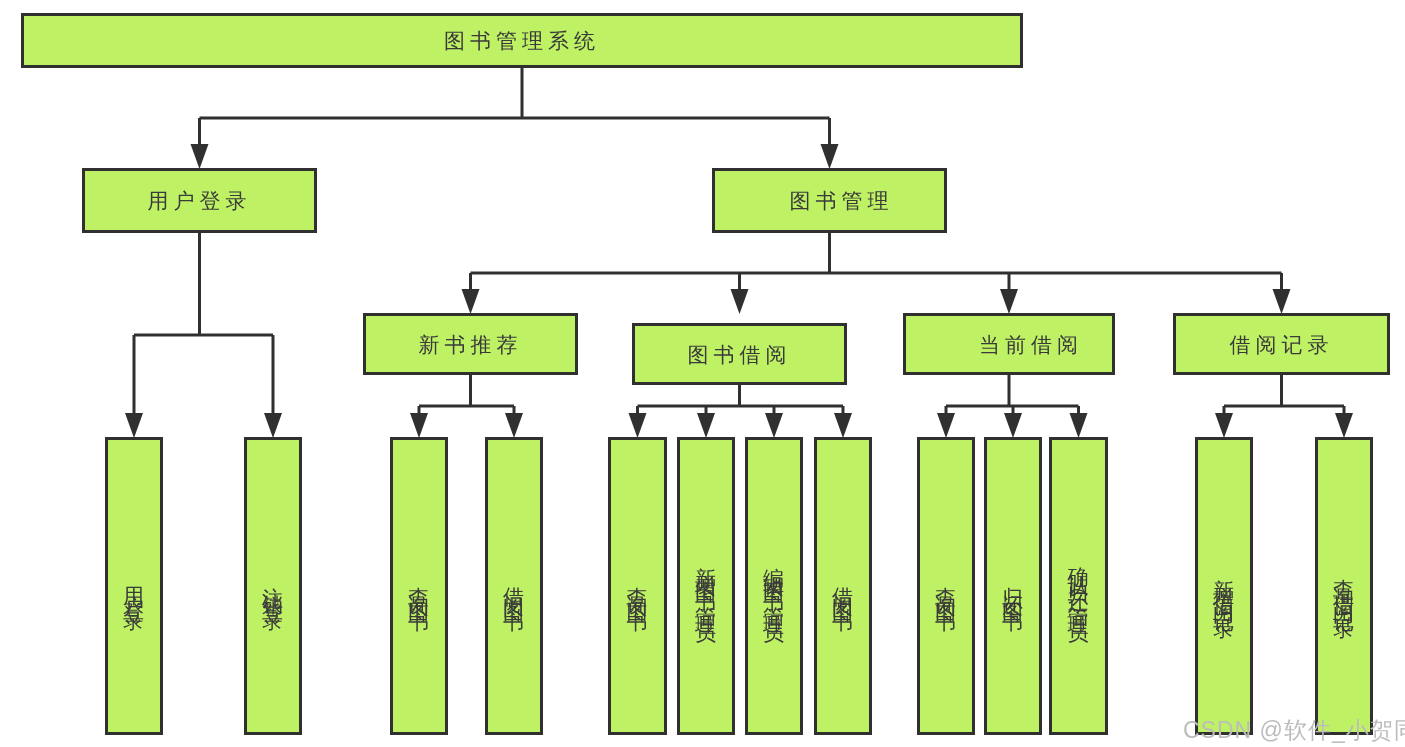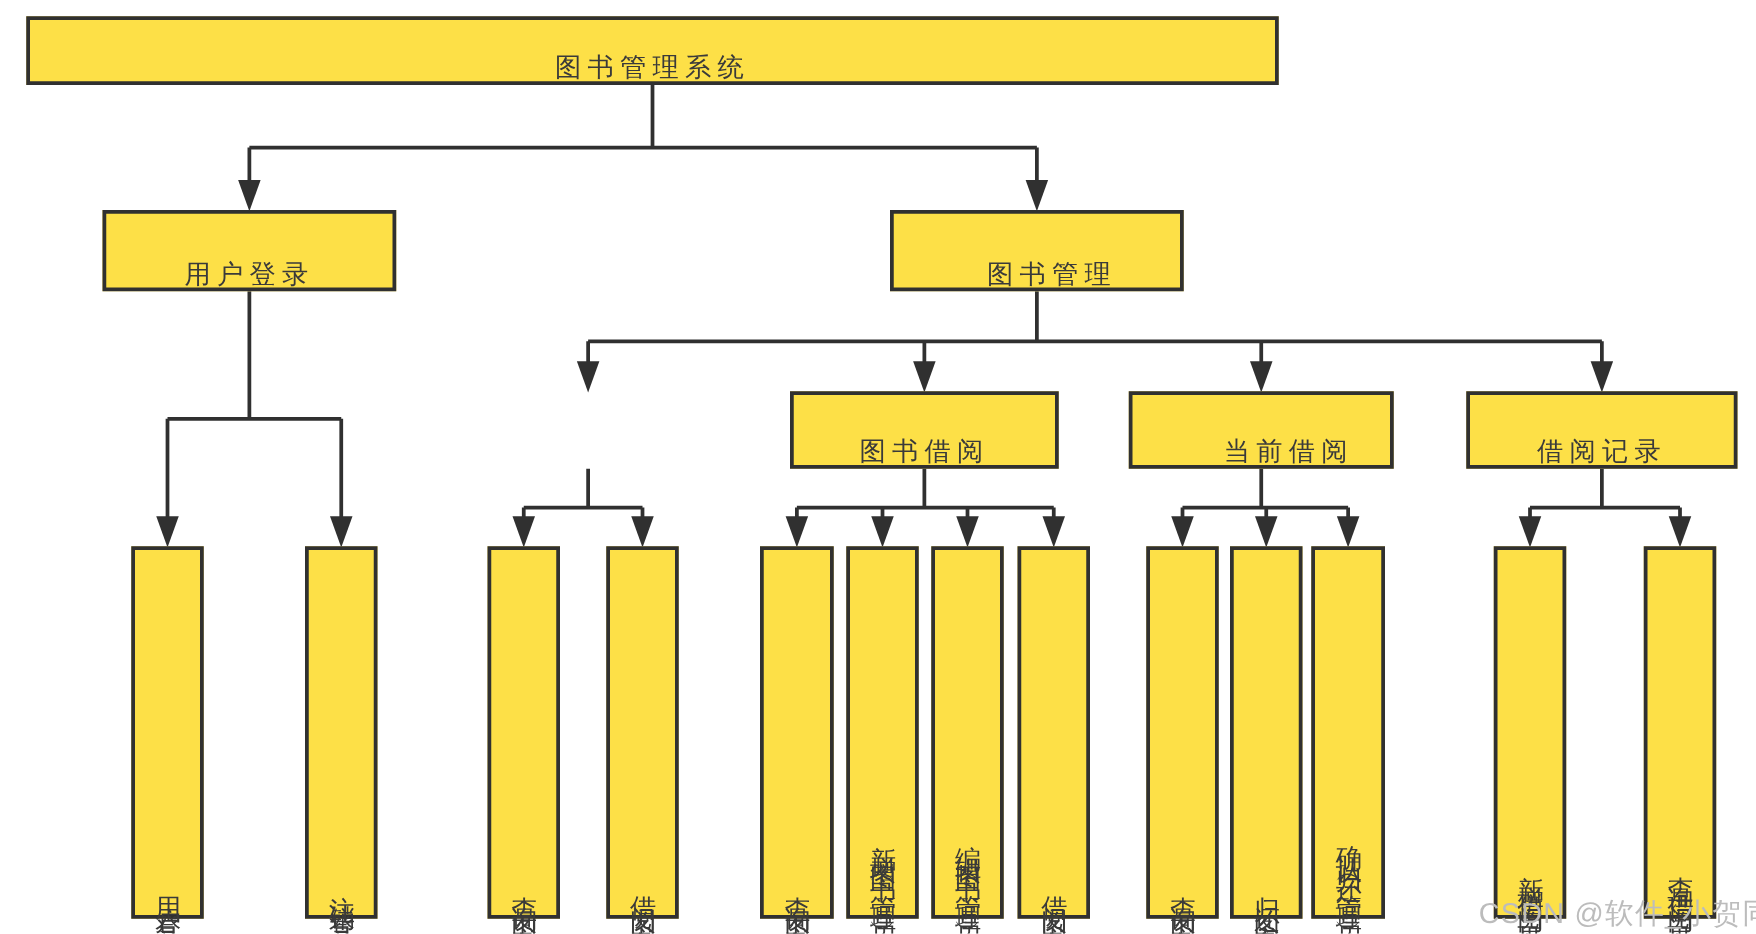--- a/index.html
+++ b/index.html
@@ -10,24 +10,24 @@
     overflow:hidden;
     font-family:"Liberation Sans", sans-serif;
   }
   #connector-svg{
     position:absolute;left:0;top:0;width:1405px;height:747px;
   }
   #nodes-layer{position:absolute;left:0;top:0;width:100%;height:100%;}
   .node{
     position:absolute;
     box-sizing:border-box;
-    background:#fde047;
+    background:#bef264;
     border:3px solid #303030;
     display:flex;
-    align-items:flex-end;
+    align-items:center;
     justify-content:center;
   }
   .node.h .lbl{
     font-size:21px;
     letter-spacing:5px;
     white-space:nowrap;
     line-height:1;
   }
   .node.v .lbl{
     writing-mode:vertical-rl;
@@ -74,21 +74,24 @@
   <div id="nodes-layer">
       <div class="node h" style="left: 21px; top: 13px; width: 1002px; height: 55px; border-color: rgb(48, 48, 48);">
         <span class="lbl" style="color: rgb(58, 58, 58);">图书管理系统</span>
       </div>
       <div class="node h" style="left: 82px; top: 168px; width: 235px; height: 65px; border-color: rgb(48, 48, 48);">
         <span class="lbl" style="color: rgb(58, 58, 58);">用户登录</span>
       </div>
       <div class="node h" style="left: 712px; top: 168px; width: 235px; height: 65px; border-color: rgb(48, 48, 48);">
         <span class="lbl" style="color: rgb(58, 58, 58); margin-left: 24px;">图书管理</span>
       </div>
-      <div class="node h" style="left: 632px; top: 313px; width: 215px; height: 62px; border-color: rgb(48, 48, 48);">
+      <div class="node h" style="left: 363px; top: 313px; width: 215px; height: 62px; border-color: rgb(48, 48, 48);">
+        <span class="lbl" style="color: rgb(58, 58, 58);">新书推荐</span>
+      </div>
+      <div class="node h" style="left: 632px; top: 323px; width: 215px; height: 62px; border-color: rgb(48, 48, 48);">
         <span class="lbl" style="color: rgb(58, 58, 58);">图书借阅</span>
       </div>
       <div class="node h" style="left: 903px; top: 313px; width: 212px; height: 62px; border-color: rgb(48, 48, 48); padding-left: 44px;">
         <span class="lbl" style="color: rgb(58, 58, 58);">当前借阅</span>
       </div>
       <div class="node h" style="left: 1173px; top: 313px; width: 217px; height: 62px; border-color: rgb(48, 48, 48);">
         <span class="lbl" style="color: rgb(58, 58, 58);">借阅记录</span>
       </div>
       <div class="node v" style="left: 105px; top: 437px; width: 58px; height: 298px; border-color: rgb(48, 48, 48);">
         <span class="lbl" style="color: rgb(58, 58, 58);">用户登录</span>

